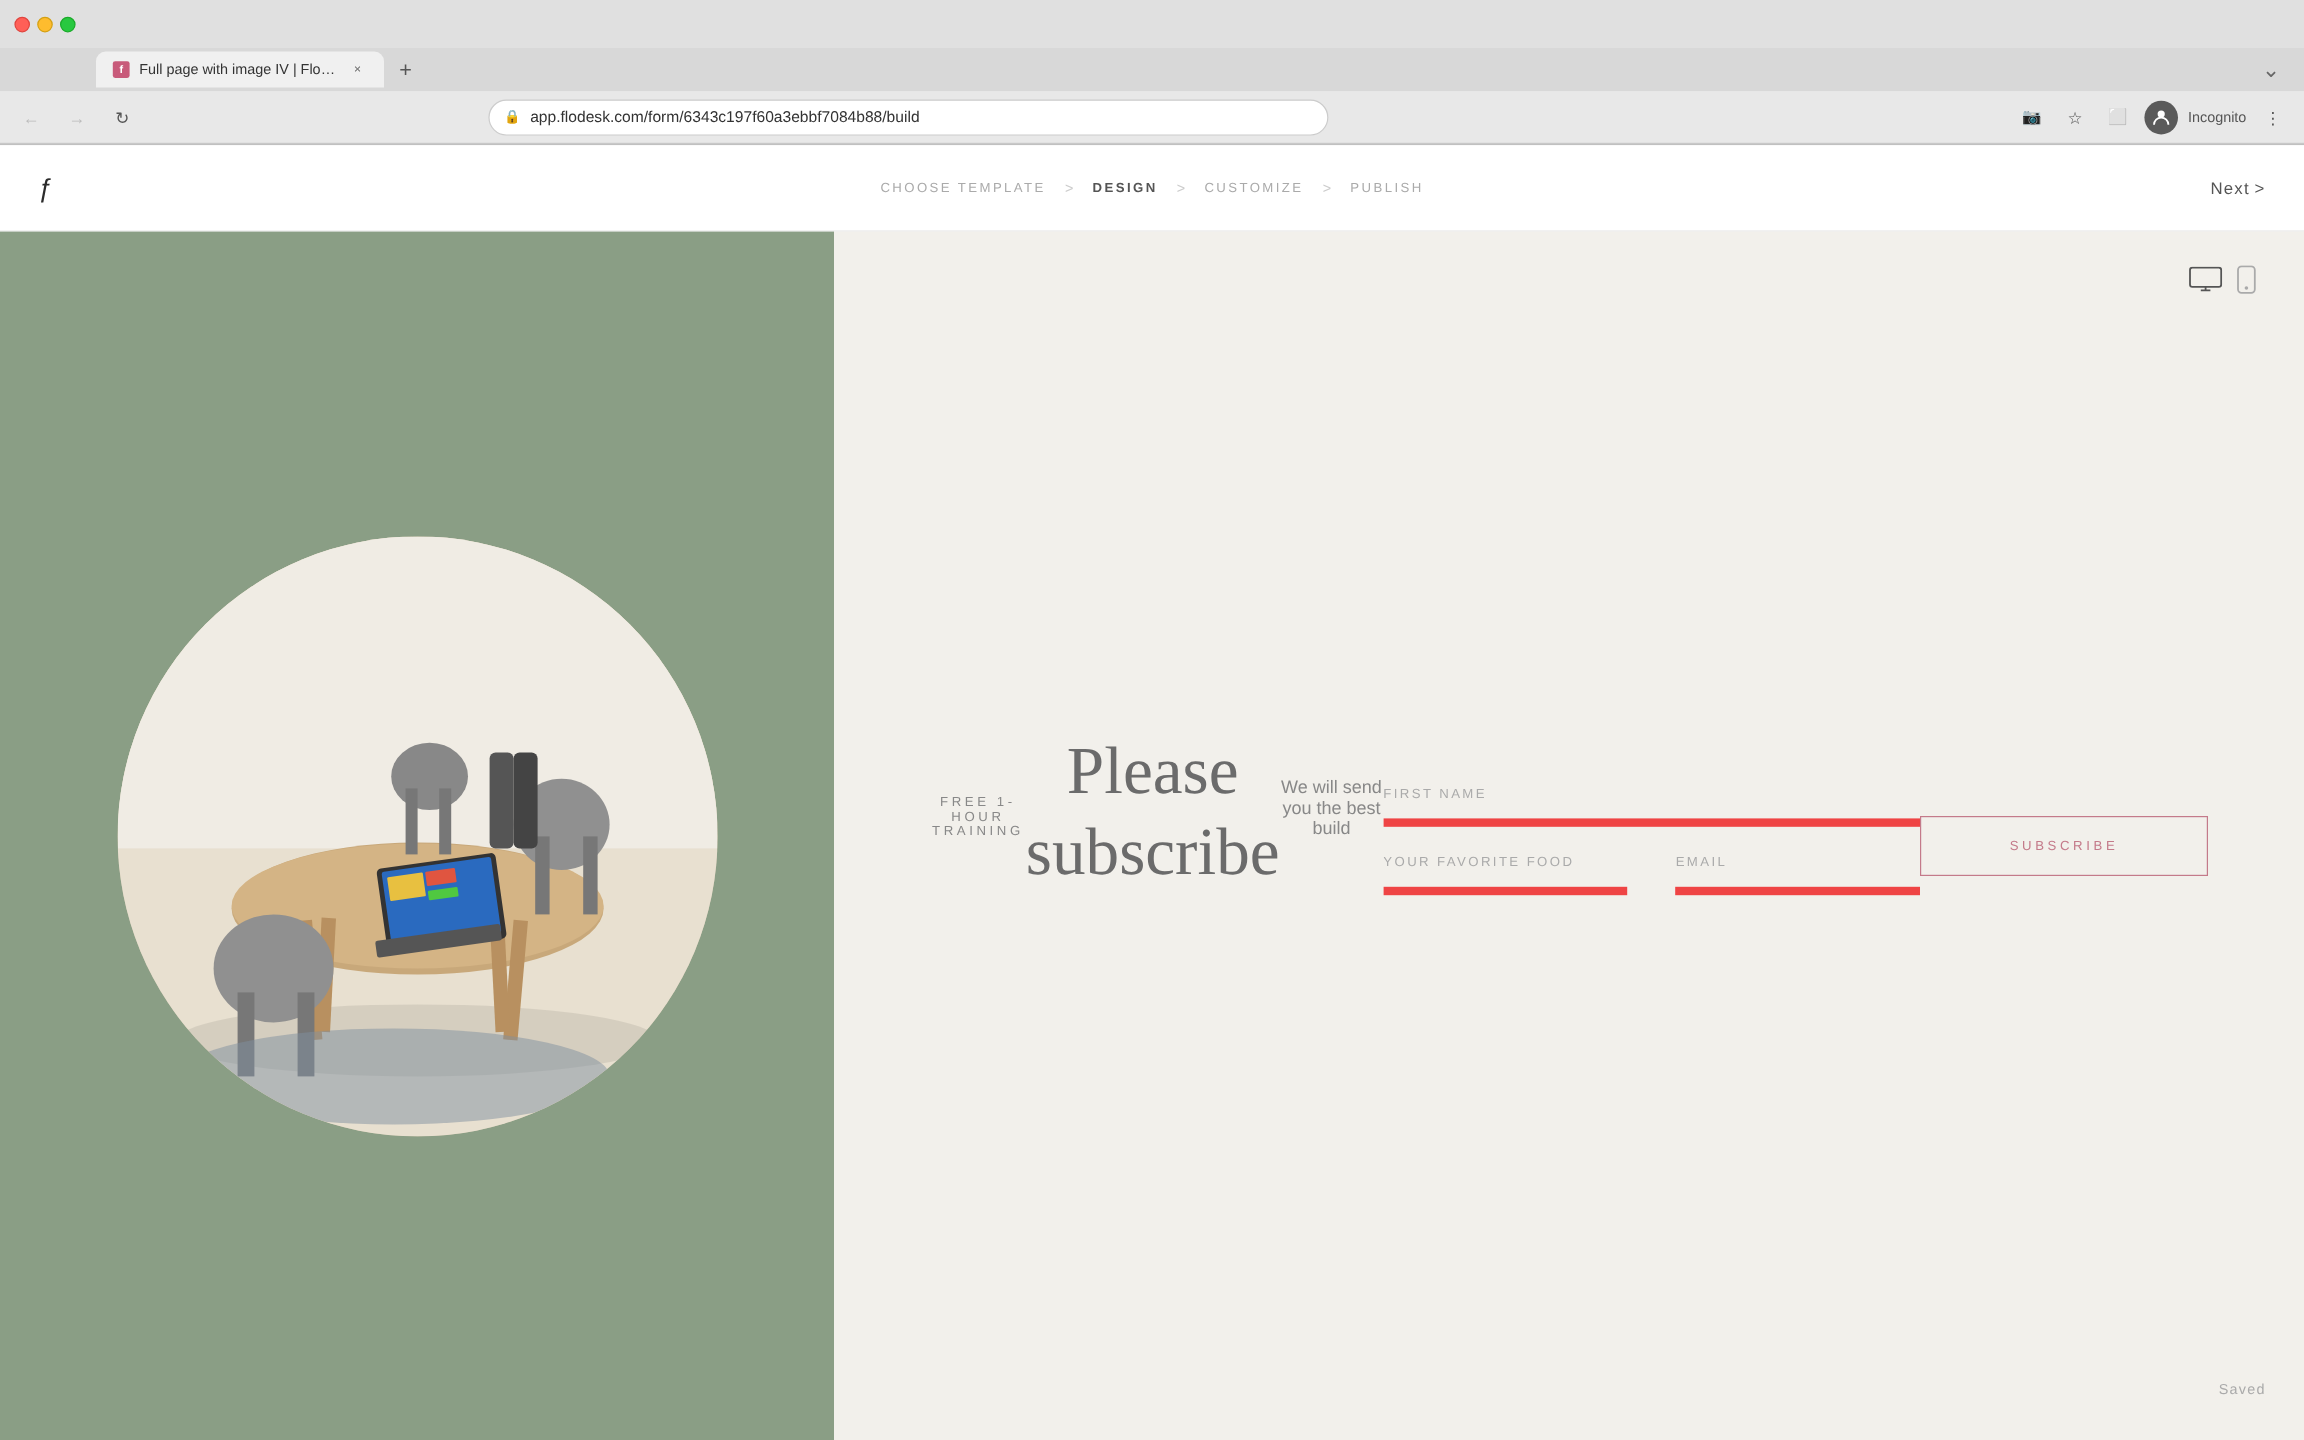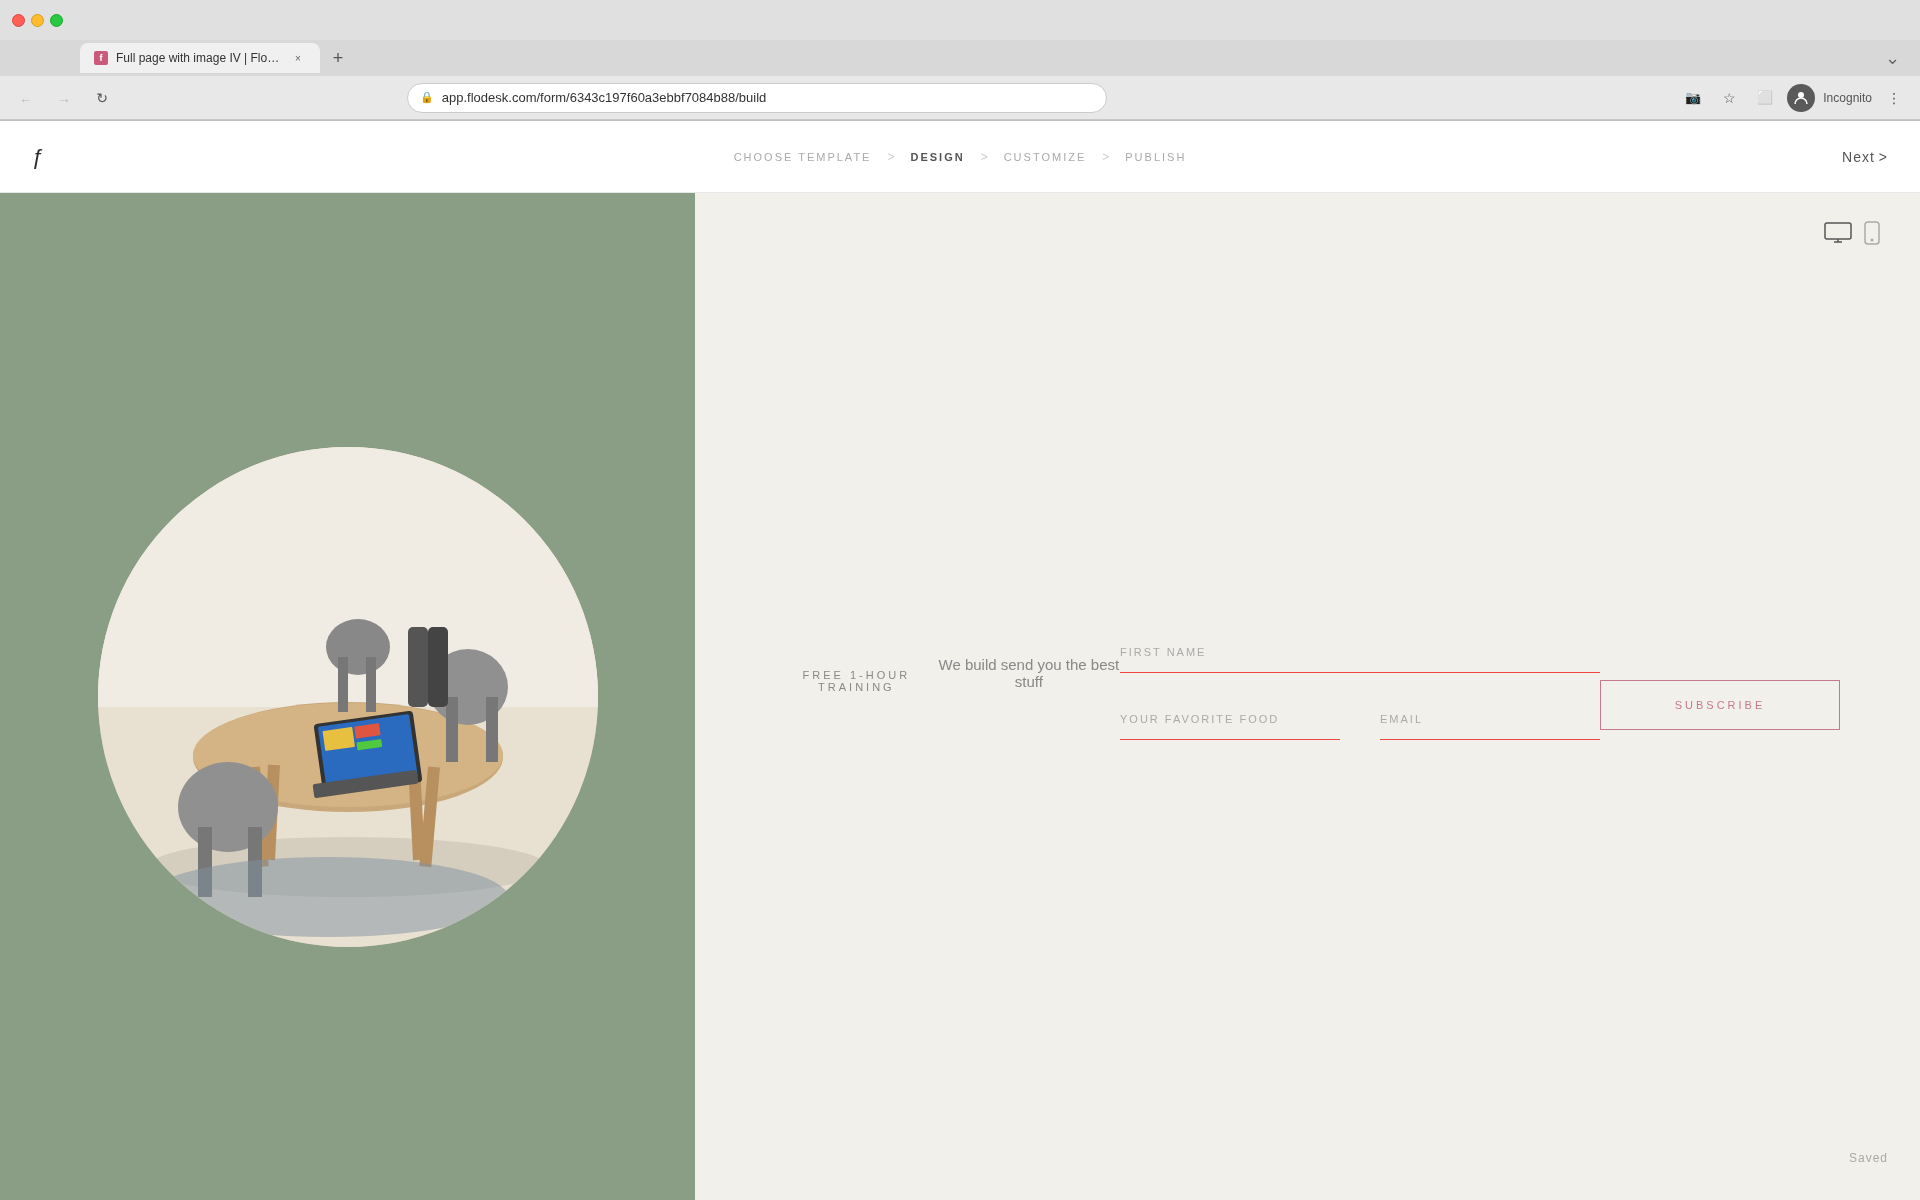--- a/index.html
+++ b/index.html
@@ -309,23 +309,23 @@
       width: 100%;
       max-width: 480px;
     }
     .form-row {
       display: flex;
       gap: 40px;
       margin-bottom: 0;
     }
     .form-field {
       flex: 1;
-      border-bottom: 1px solid #ef4444;
+      border-bottom: 7px solid #ef4444;
       padding: 12px 0;
-      margin-bottom: 24px;
+      margin-bottom: 8px;
     }
     .form-field input {
       width: 100%;
       background: transparent;
       border: none;
       outline: none;
       font-size: 11px;
       letter-spacing: 2px;
       text-transform: uppercase;
       color: #aaa;
@@ -499,24 +499,24 @@
           <svg width="16" height="24" viewBox="0 0 16 24" fill="none">
             <rect x="1" y="1" width="14" height="22" rx="3" stroke="#aaa" stroke-width="1.5" fill="none"></rect>
             <circle cx="8" cy="19" r="1.5" fill="#aaa"></circle>
           </svg>
         </div>
       </div>
 
       <div class="form-eyebrow">FREE 1-HOUR TRAINING</div>
 
       <h1 class="form-title">
-        <br>
+        <span>Please subscribe</span><br>
       </h1>
 
-      <p class="form-subtitle">We build send you the best stuff</p>
+      <p class="form-subtitle">We will send you the best build</p>
 
       <div class="form-fields">
         <div class="form-row">
           <div class="form-field">
             <input type="text" placeholder="FIRST NAME" style="">
           </div>
         </div>
         <div class="form-row">
           <div class="form-field">
             <input type="text" placeholder="YOUR FAVORITE FOOD" style="">

